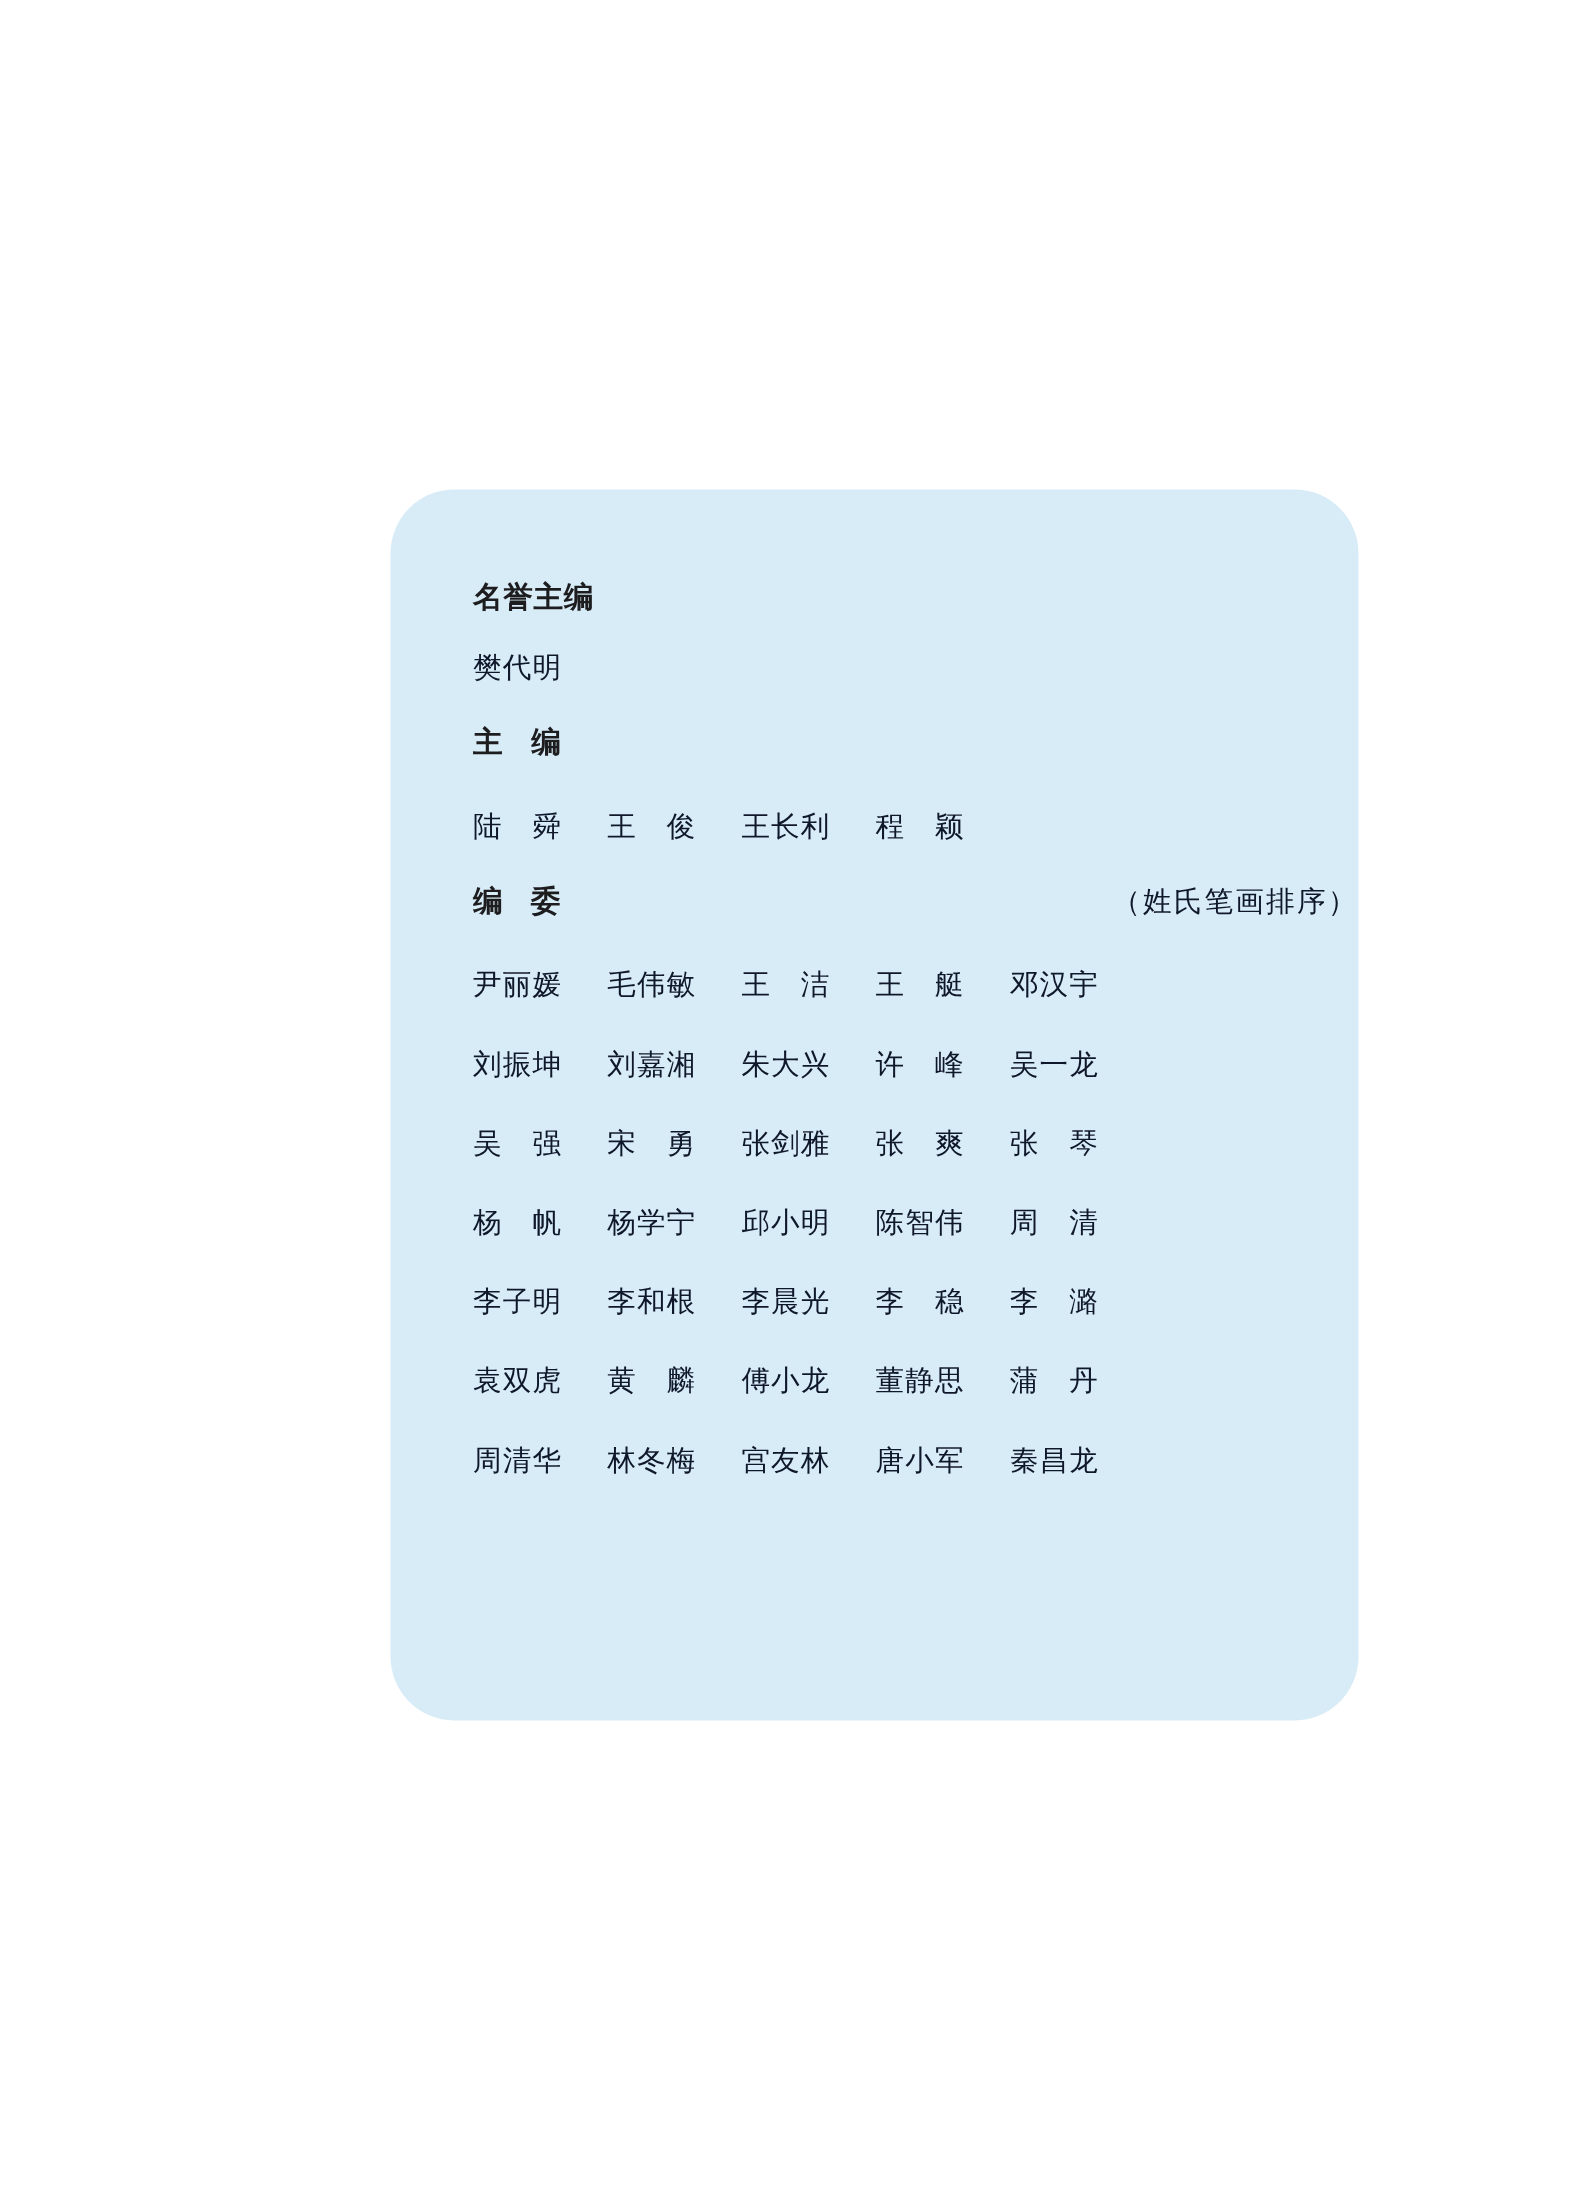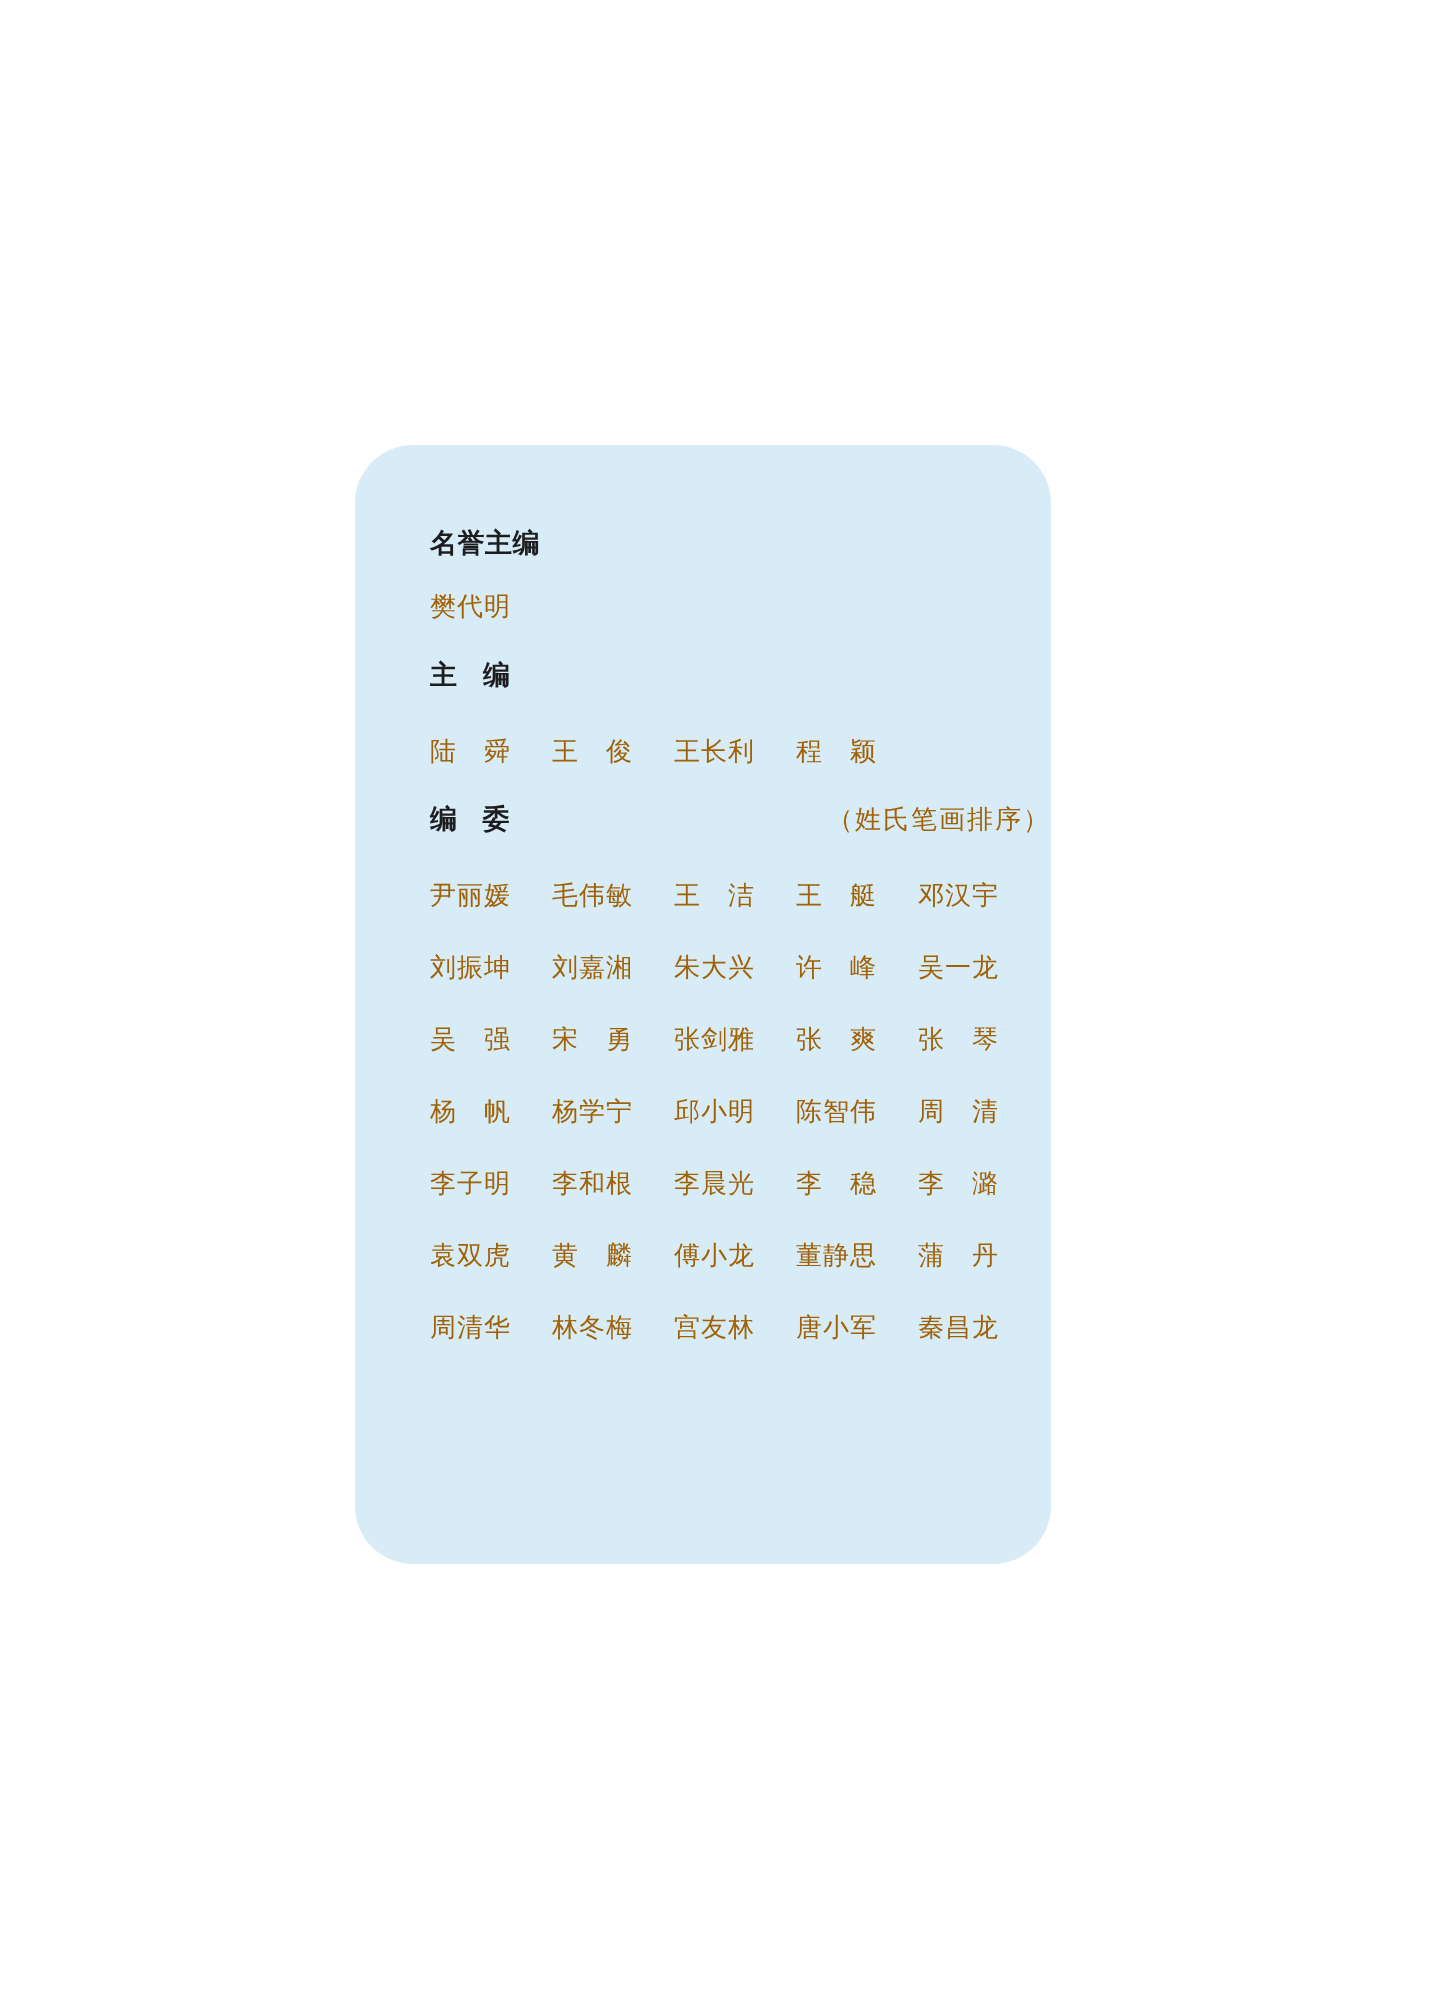--- a/index.html
+++ b/index.html
@@ -10,42 +10,42 @@
   body {
     width: 1444px;
     height: 2010px;
     position: relative;
     font-family: "Liberation Serif", "DejaVu Serif", serif;
   }
   .credits-card {
     position: absolute;
     left: 355px;
     top: 445px;
-    width: 696px;
+    width: 880px;
     height: 1119px;
     border-radius: 58px;
     background: #d8ecf7;
     box-sizing: border-box;
     padding: 85px 0 0 75px;
     overflow: hidden;
   }
   .heading {
     font-family: "Liberation Sans", "DejaVu Sans", sans-serif;
     font-weight: 700;
     font-size: 27px;
     line-height: 27px;
     color: #1d1d1f;
     letter-spacing: 0.5px;
   }
   .kai {
     font-family: "Liberation Serif", "DejaVu Serif", serif;
     font-weight: 400;
     font-size: 26px;
     line-height: 27px;
-    color: #a16207;
+    color: #0f172a;
   }
   
   .name-slot {
     display: inline-block;
     width: 80px;
     text-align: justify;
     text-align-last: justify;
     white-space: nowrap;
   }
   .heading .name-slot { letter-spacing: 0; }

